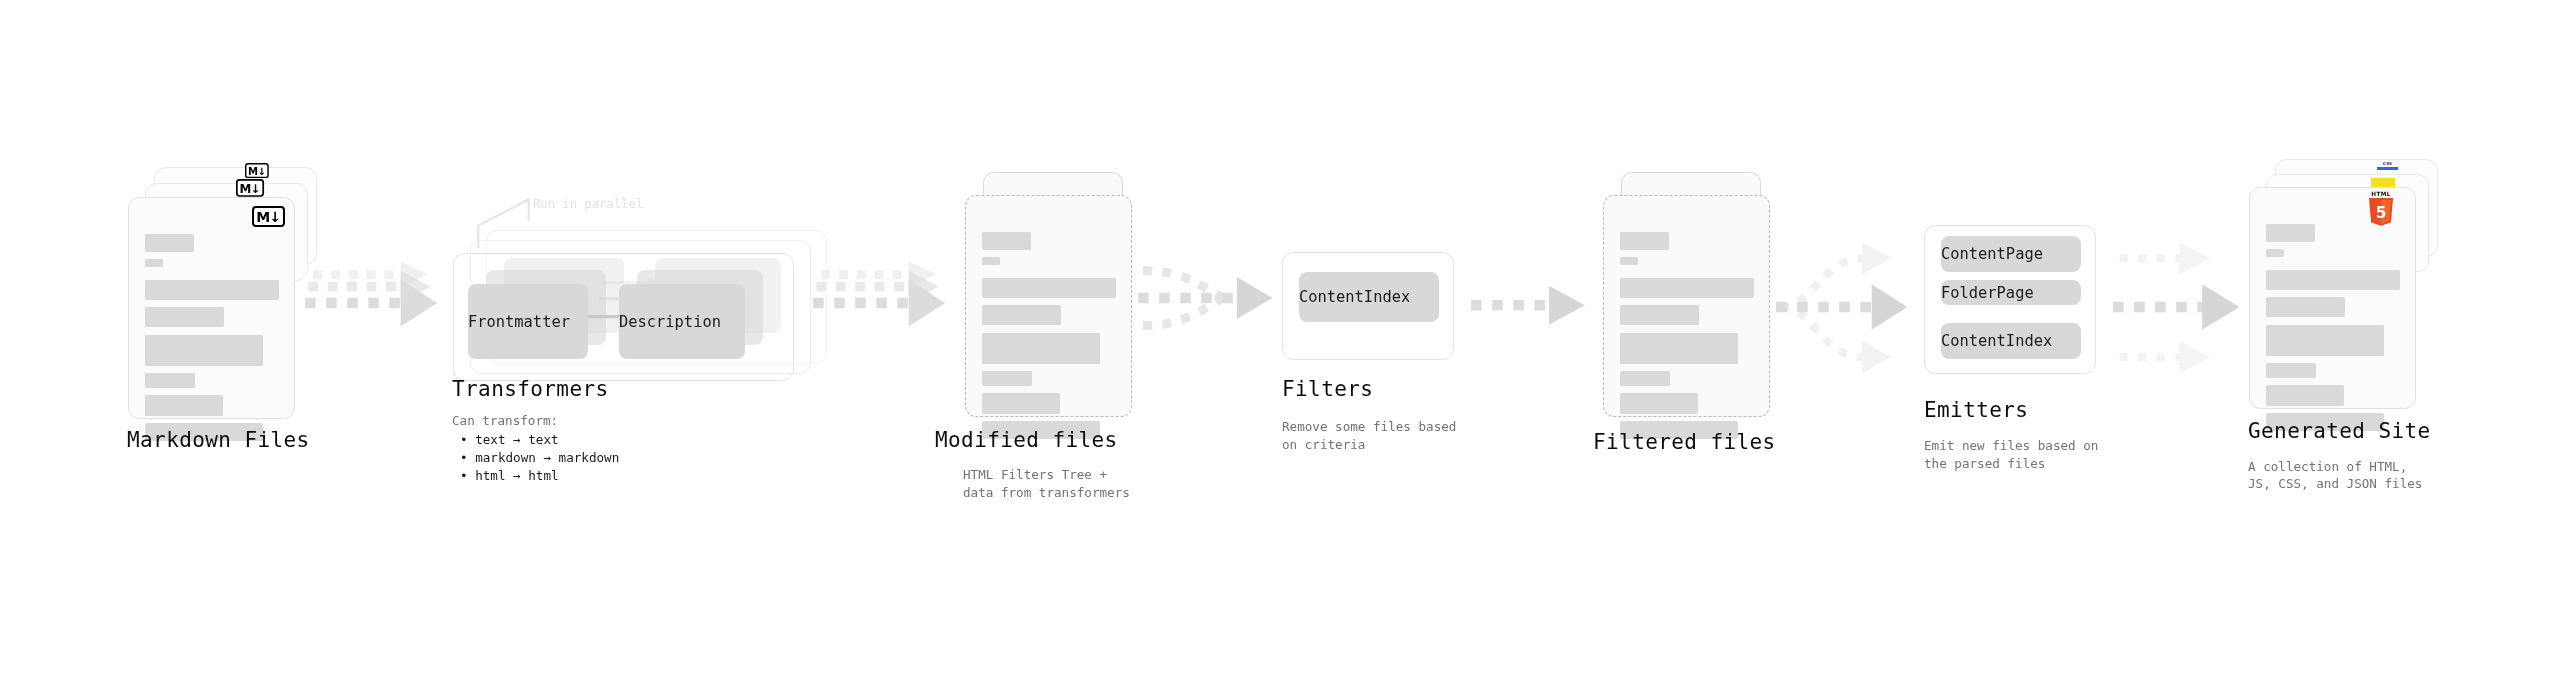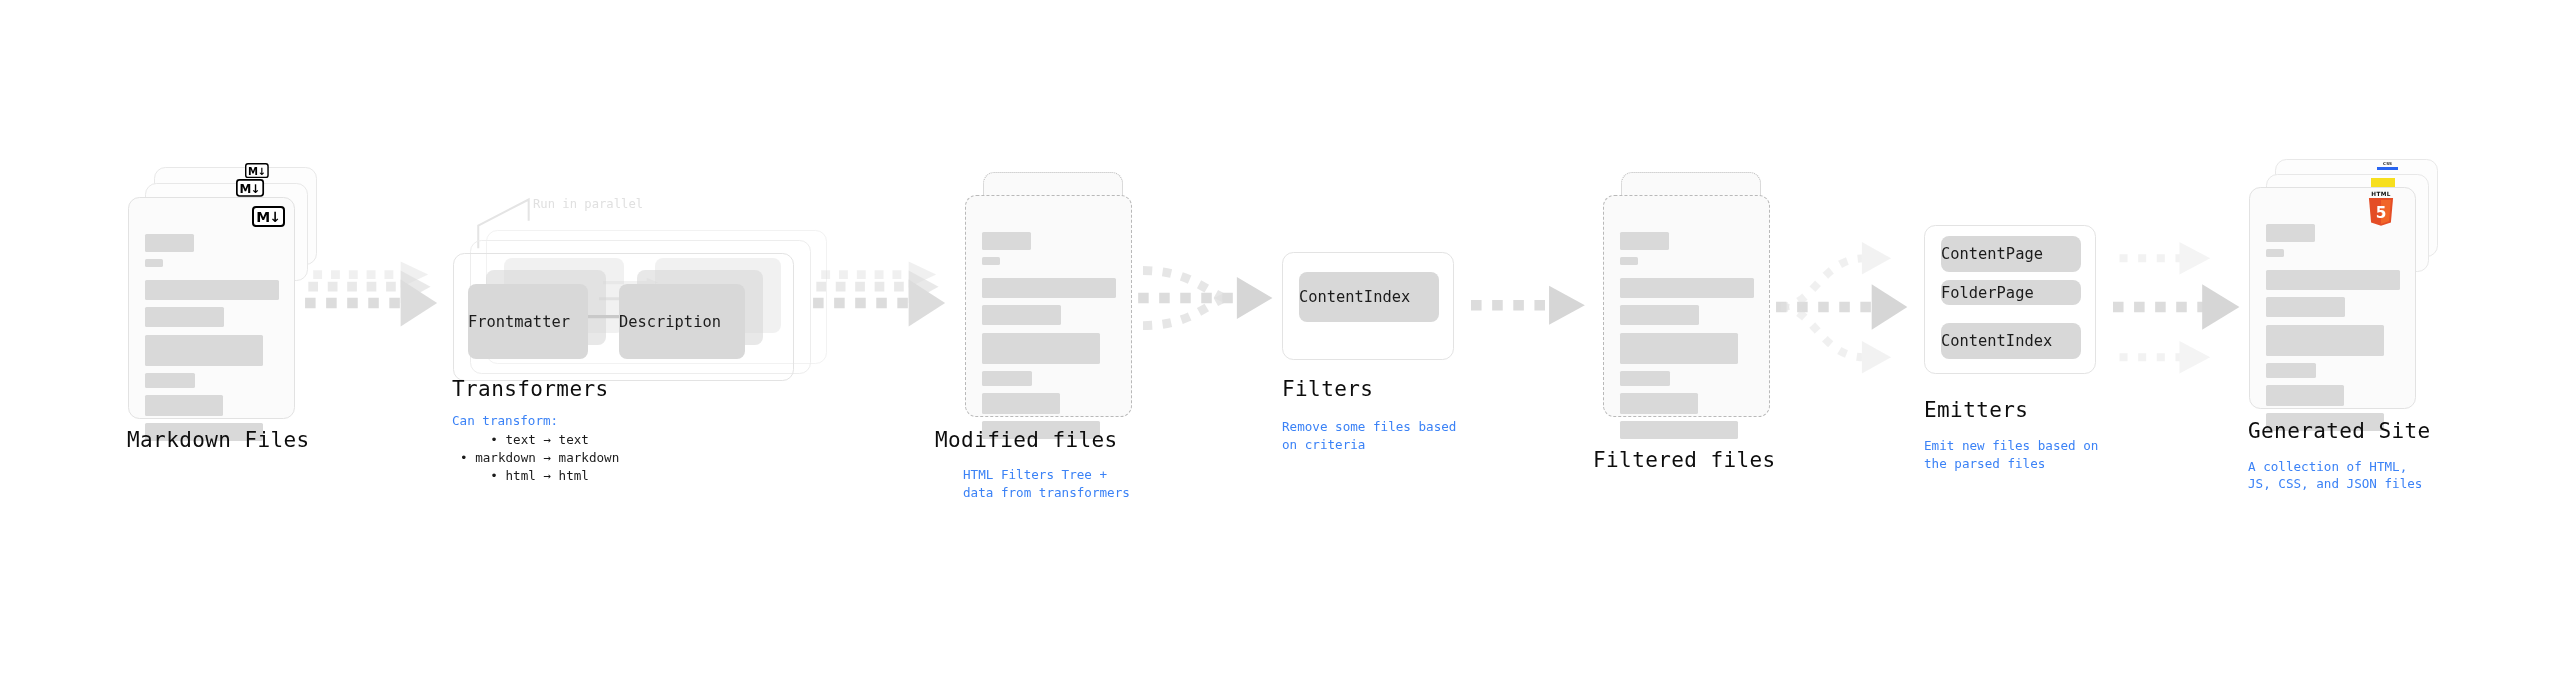--- a/index.html
+++ b/index.html
@@ -84,32 +84,32 @@
 
   
   .title {
     position: absolute;
     font-size: 21px; color: #0d0d0d; letter-spacing: 0.4px;
     white-space: nowrap;
     font-family: "DejaVu Sans Mono", "Liberation Mono", monospace;
   }
   .sub {
     position: absolute;
-    font-size: 12.6px; color: #3b82f6; line-height: 18px;
+    font-size: 12.6px; color: #737373; line-height: 18px;
     white-space: pre;
     font-family: "DejaVu Sans Mono", "Liberation Mono", monospace;
   }
   .parallel-label {
     position: absolute;
     font-size: 12.2px; color: #e0e0e0;
     white-space: nowrap;
     font-family: "DejaVu Sans Mono", "Liberation Mono", monospace;
   }
   .bullets { position: absolute; font-size: 12.6px; color: #1b1b1b; line-height: 18px;
-    font-family: "DejaVu Sans Mono", "Liberation Mono", monospace; text-align: center; }
+    font-family: "DejaVu Sans Mono", "Liberation Mono", monospace; }
   .bullets div { white-space: pre; }
 
   svg { overflow: visible; }
 </style>
 </head>
 <body>
 
 <div id="stage">
 
   <div class="doc-stack">
@@ -262,21 +262,21 @@
         <div class="sk gap" style="width:18px;height:7.3px;"></div>
         <div class="sk" style="width:134px;height:20.3px;"></div>
         <div class="sk" style="width:79px;height:20.3px;"></div>
         <div class="sk" style="width:118px;height:31px;"></div>
         <div class="sk" style="width:50px;height:14.6px;"></div>
         <div class="sk" style="width:78px;height:21px;"></div>
         <div class="sk" style="width:118px;height:18px;"></div>
       </div>
     </div>
   </div>
-  <div class="title" style="left:1593px; top:448px;">Filtered files</div>
+  <div class="title" style="left:1593px; top:430px;">Filtered files</div>
 
   <svg class="abs" style="left:1776px; top:234px;" width="146" height="154" viewBox="0 0 180 190">
     <g>
       <line x1="0" y1="90" x2="122" y2="90" stroke="#dcdcdc" stroke-width="13" stroke-dasharray="13 13"></line>
       <polygon points="118,62 162,90 118,118" fill="#d6d6d6"></polygon>
     </g>
     <g opacity="0.45">
       <path d="M6,90 C46,90 56,30 108,30" fill="none" stroke="#e0e0e0" stroke-width="10" stroke-dasharray="10 13"></path>
       <polygon points="106,10 142,30 106,50" fill="#e4e4e4"></polygon>
     </g>

